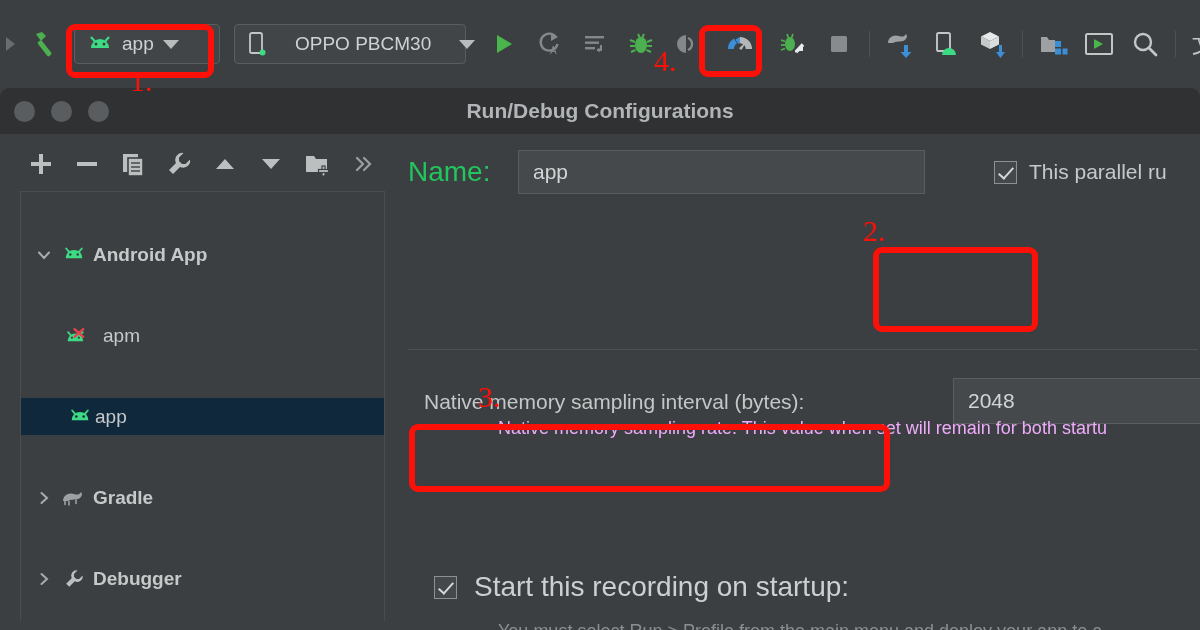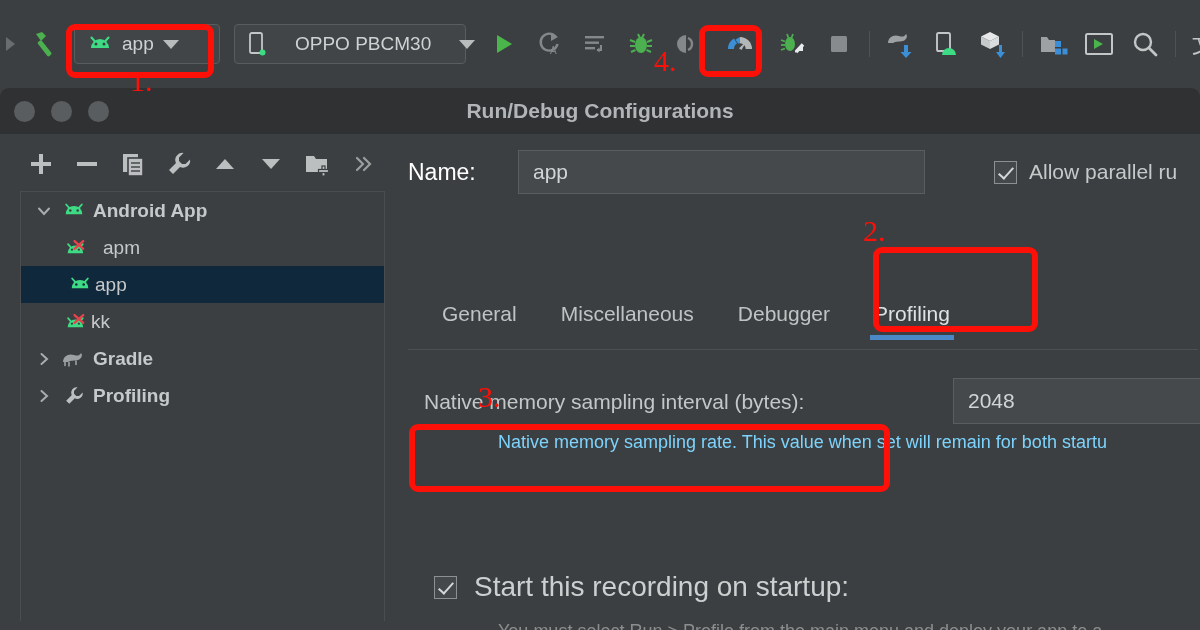--- a/index.html
+++ b/index.html
@@ -142,20 +142,21 @@
     box-sizing: border-box;
     overflow: hidden;
   }
   .tree-row {
     height: 37px;
     display: flex;
     align-items: center;
     padding-left: 12px;
     box-sizing: border-box;
     gap: 6px;
+    margin-top: 44px;
   }
   .tree-row.selected { background: #10283c; }
   .tree-arrow {
     width: 22px; height: 22px;
     display: flex; align-items: center; justify-content: center;
     flex: none;
   }
   .tree-icon {
     width: 26px; height: 22px;
     flex: none;
@@ -176,22 +177,22 @@
     width: 804px; height: 496px;
   }
   #name-row {
     position: absolute;
     left: 12px; top: 14px;
     width: 790px; height: 48px;
     display: flex;
     align-items: center;
   }
   #name-label {
-    font-size: 23px;
-    color: #ffffff;
+    font-size: 28px;
+    color: #22c55e;
     width: 110px;
   }
   #name-field {
     width: 407px; height: 44px;
     background: #45494b;
     border: 1px solid #595d5f;
     box-sizing: border-box;
     display: flex;
     align-items: center;
     padding-left: 14px;
@@ -285,23 +286,23 @@
     border: 1px solid #5a5e60;
     box-sizing: border-box;
     display: flex;
     align-items: center;
     padding-left: 14px;
     font-size: 21px;
     color: #d2d5d6;
   }
   #native-hint {
     position: absolute;
-    left: 102px; top: 298px;
+    left: 102px; top: 284px;
     font-size: 18px;
-    color: #7dd3fc;
+    color: #f0abfc;
     white-space: nowrap;
   }
   #startup-row {
     position: absolute;
     left: 38px; top: 433px;
     height: 40px;
     display: flex;
     align-items: center;
     gap: 17px;
   }
@@ -629,34 +630,20 @@
               <path d="M4 13 A9 9 0 0 1 22 13 Z" fill="#3ddc84"></path>
               <circle cx="9" cy="9" r="1.4" fill="#10283c"></circle>
                 <circle cx="17" cy="9" r="1.4" fill="#10283c"></circle>
               <line x1="4.5" y1="2.5" x2="8" y2="6.5" stroke="#3ddc84" stroke-width="2" stroke-linecap="round"></line>
               <line x1="21.5" y1="2.5" x2="18" y2="6.5" stroke="#3ddc84" stroke-width="2" stroke-linecap="round"></line>
             </svg>
           </span>
           <span class="tree-label">app</span>
         </div>
 
-        <div class="tree-row" style="padding-left:44px;gap:0;">
-          <span class="tree-icon">
-            <svg width="30" height="20" viewBox="0 0 30 20">
-              <path d="M3 16 A9 9 0 0 1 21 16 Z" fill="#3ddc84"></path>
-              <circle cx="8" cy="12" r="1.3" fill="#3c3f41"></circle>
-                <circle cx="16" cy="12" r="1.3" fill="#3c3f41"></circle>
-              <line x1="3.5" y1="5.5" x2="7" y2="9.5" stroke="#3ddc84" stroke-width="2" stroke-linecap="round"></line>
-              <line x1="20.5" y1="5.5" x2="17" y2="9.5" stroke="#3ddc84" stroke-width="2" stroke-linecap="round"></line>
-              <line x1="11" y1="2" x2="21" y2="11" stroke="#e8424c" stroke-width="2.6" stroke-linecap="round"></line>
-              <line x1="21" y1="2" x2="11" y2="11" stroke="#e8424c" stroke-width="2.6" stroke-linecap="round"></line>
-            </svg>
-          </span>
-          <span class="tree-label">kk</span>
-        </div>
 
         <div class="tree-row">
           <span class="tree-arrow">
             <svg width="16" height="16" viewBox="0 0 16 16">
                 <path d="M5.5 3 L11 8 L5.5 13" fill="none" stroke="#a9acad" stroke-width="2" stroke-linecap="round"></path>
               </svg>
           </span>
           <span class="tree-icon">
             <svg width="26" height="20" viewBox="0 0 26 20">
               <path d="M2 13 C2 7 8 4 13 6 C17 7.5 19 6 20 4 C22 6 20.5 10 17 11 C13 12 10 11 7 13 Z" fill="#9ea1a3"></path>
@@ -670,51 +657,36 @@
           <span class="tree-arrow">
             <svg width="16" height="16" viewBox="0 0 16 16">
                 <path d="M5.5 3 L11 8 L5.5 13" fill="none" stroke="#a9acad" stroke-width="2" stroke-linecap="round"></path>
               </svg>
           </span>
           <span class="tree-icon">
             <svg width="24" height="22" viewBox="0 0 28 28">
               <path d="M18.5 3 A7 7 0 0 0 11 13 L4 20 L8 24 L15 17 A7 7 0 0 0 25 9.5 L20.5 14 L17 14 L14 11 L14 7.5 Z" fill="#bcbfc0"></path>
             </svg>
           </span>
-          <span class="tree-label bold">Profiling</span>
+          <span class="tree-label bold">Debugger</span>
         </div>
       </div>
 
       <div id="right-pane">
 
         <div id="name-row">
           <div id="name-label">Name:</div>
           <div id="name-field">app</div>
         </div>
 
         <div id="parallel-wrap">
           <span class="cb checked"></span>
-          <span id="parallel-label">Allow parallel ru</span>
-        </div>
-
-        <div id="tabs">
-          <div class="tab">
-            <span class="tab-text">General</span>
-          </div>
-          <div class="tab">
-            <span class="tab-text">Miscellaneous</span>
-          </div>
-          <div class="tab">
-            <span class="tab-text">Debugger</span>
-          </div>
-          <div class="tab active" id="profiling-tab">
-            <span class="tab-text">Profiling</span>
-            <span class="tab-underline"></span>
-          </div>
-        </div>
+          <span id="parallel-label">This parallel ru</span>
+        </div>
+
         <div id="tabs-divider"></div>
 
         <div id="native-row">
           <div id="native-label">Native memory sampling interval (bytes):</div>
           <div id="native-field">2048</div>
         </div>
         <div id="native-hint">Native memory sampling rate. This value when set will remain for both startu</div>
 
         <div id="startup-row">
           <span class="cb checked" id="start-recording-checkbox"></span>

